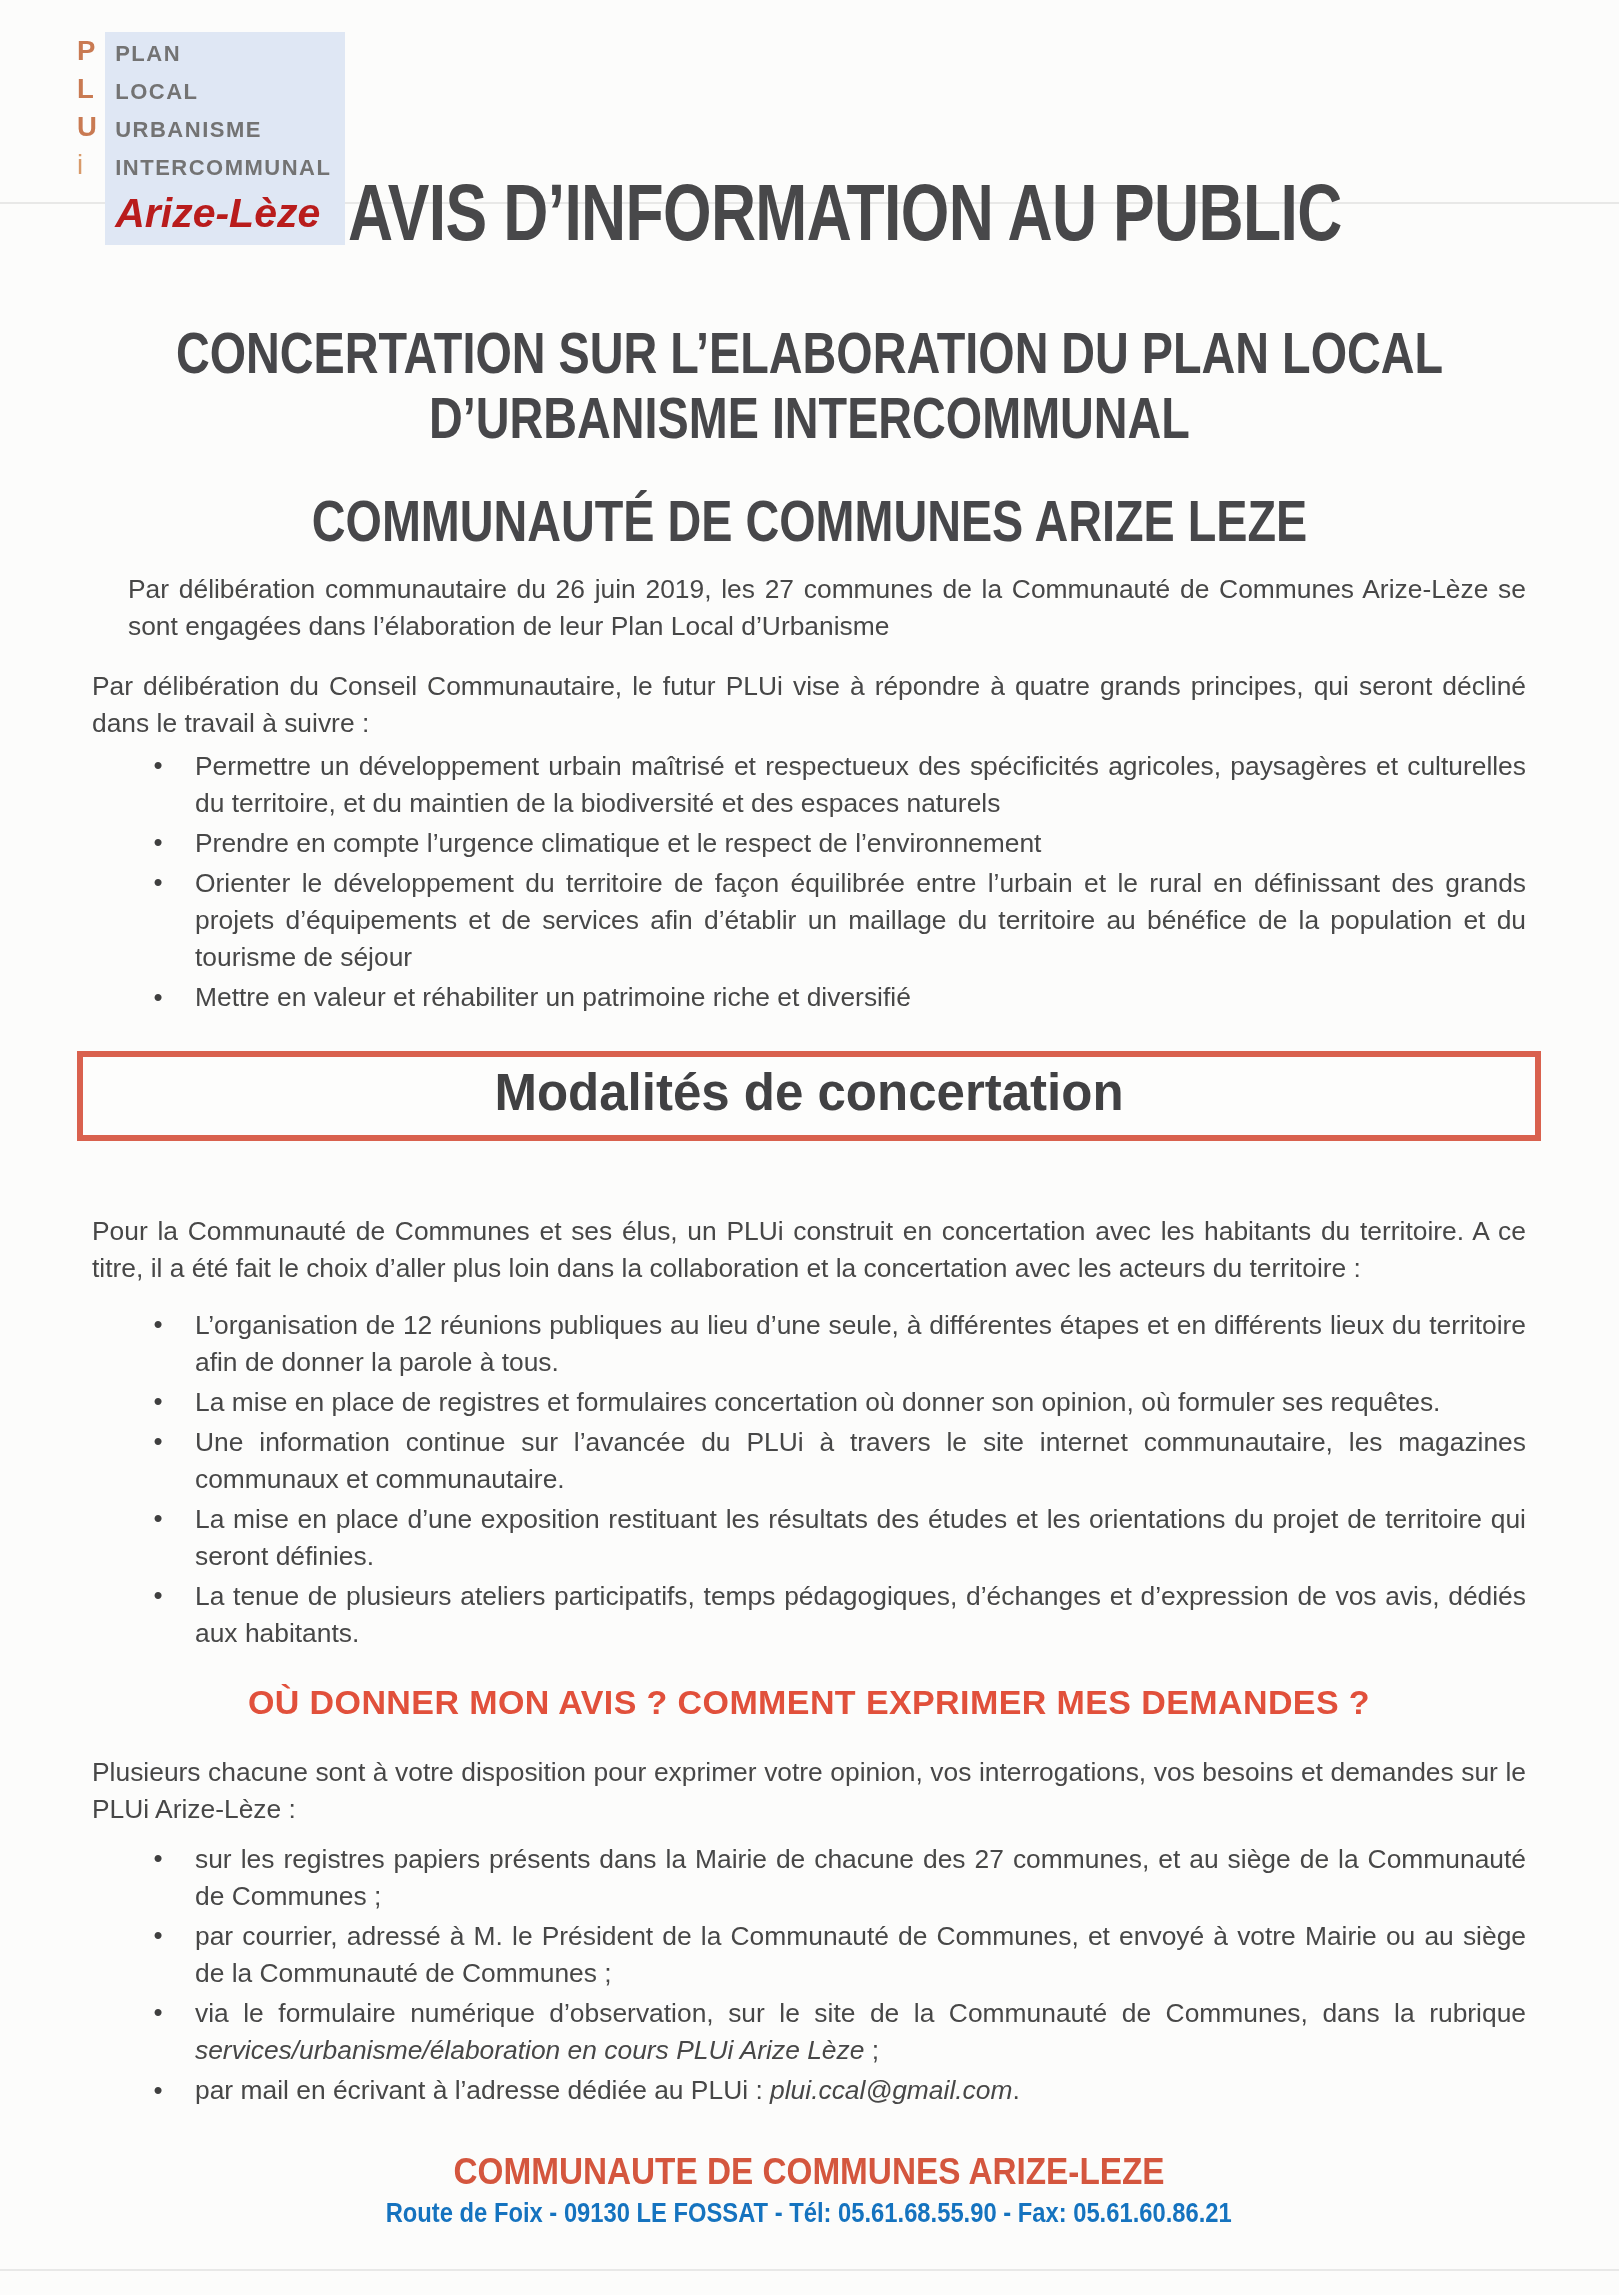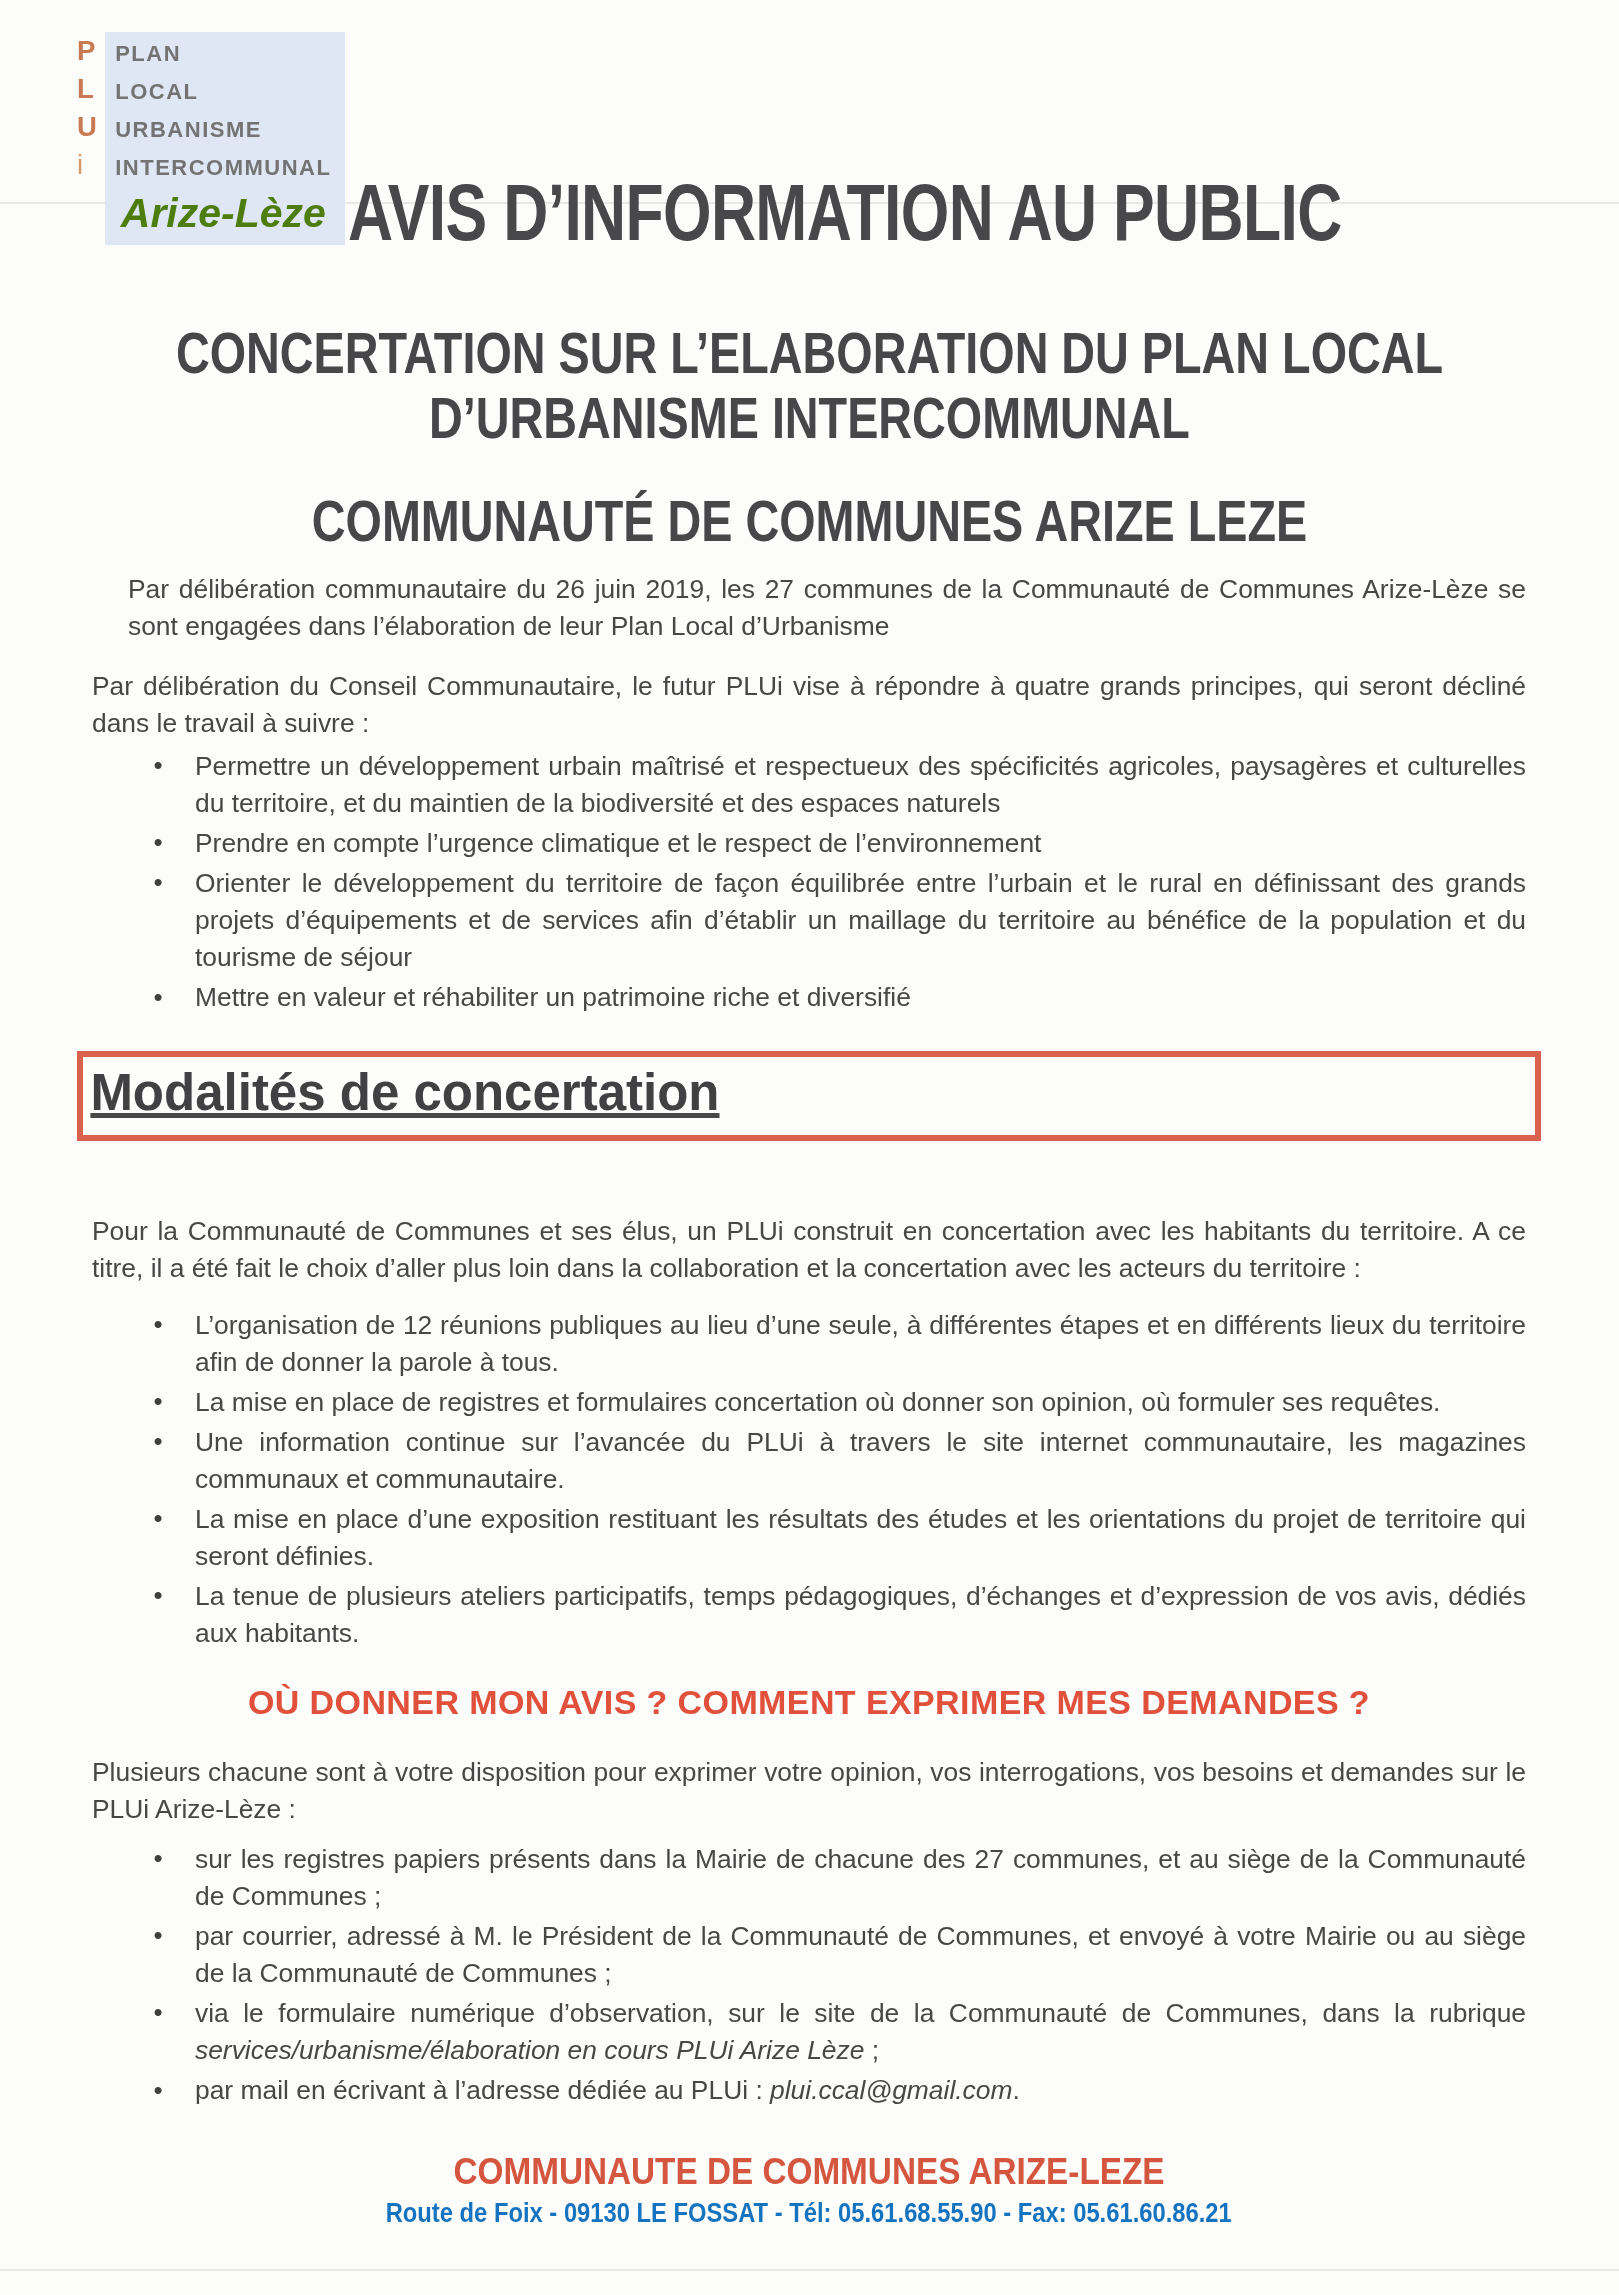--- a/index.html
+++ b/index.html
@@ -13,21 +13,21 @@
   }
   .scan-line{position:absolute;left:0;width:100%;height:1.5px;background:rgba(130,130,130,.16);}
   
   .header{position:relative;height:275px;}
   .logo{position:absolute;left:77px;top:32px;display:flex;}
   .logo-letters{display:flex;flex-direction:column;width:27.5px;color:#c97a52;font-size:27.5px;font-weight:bold;}
   .logo-letters span{line-height:38px;height:38px;}
   .logo-letters span:last-child{color:#d89a6a;font-weight:normal;}
   .logo-body{background:#dfe7f4;padding:3.1px 13.8px 7.7px 10.7px;min-width:188px;}
   .logo-words div{color:#737373;font-size:22px;line-height:38px;letter-spacing:1.5px;font-weight:bold;white-space:nowrap;}
-  .logo-region{color:#4d7c0f;font-size:41px;font-style:italic;font-weight:bold;margin-top:3.1px;text-align:center;}
+  .logo-region{color:#b91c1c;font-size:41px;font-style:italic;font-weight:bold;margin-top:3.1px;}
   .main-title{
     position:absolute;left:348px;top:167px;
     font-size:80px;font-weight:bold;color:#48484a;
     transform:scaleX(.78);transform-origin:left center;
     white-space:nowrap;letter-spacing:-0.8px;
   }
   
   .condensed{transform:scaleX(.82);transform-origin:center;}
   .subtitle{margin-top:46px;text-align:center;font-weight:bold;color:#47474a;font-size:57px;line-height:65px;}
   .subtitle2{margin-top:38px;text-align:center;font-weight:bold;color:#47474a;font-size:57px;line-height:65px;}
@@ -44,23 +44,22 @@
   .list1{margin-top:6.1px;}
   .list2{margin-top:20px;}
   .list3{margin-top:13px;}
   .b{font-weight:normal;}
   .i{font-style:italic;}
   
   .modal-box{
     margin:35px -15.3px 0;
     border:6.1px solid #d9614e;
     padding:6.1px 7.7px 12.2px;
-    text-align:left;
+    text-align:center;
     background:#fdfdfc;
-    text-decoration:underline;
   }
   .modal-box h2{margin:0;font-size:51px;font-weight:bold;color:#414143;letter-spacing:0;}
   
   .avis-heading{
     margin-top:31px;text-align:center;
     font-size:34px;font-weight:bold;color:#e1503b;letter-spacing:0.4px;
   }
   
   .footer{margin-top:42px;text-align:center;}
   .footer-org{display:inline-block;font-size:37px;font-weight:bold;color:#d4563e;transform:scaleX(.9);transform-origin:center;white-space:nowrap;}

